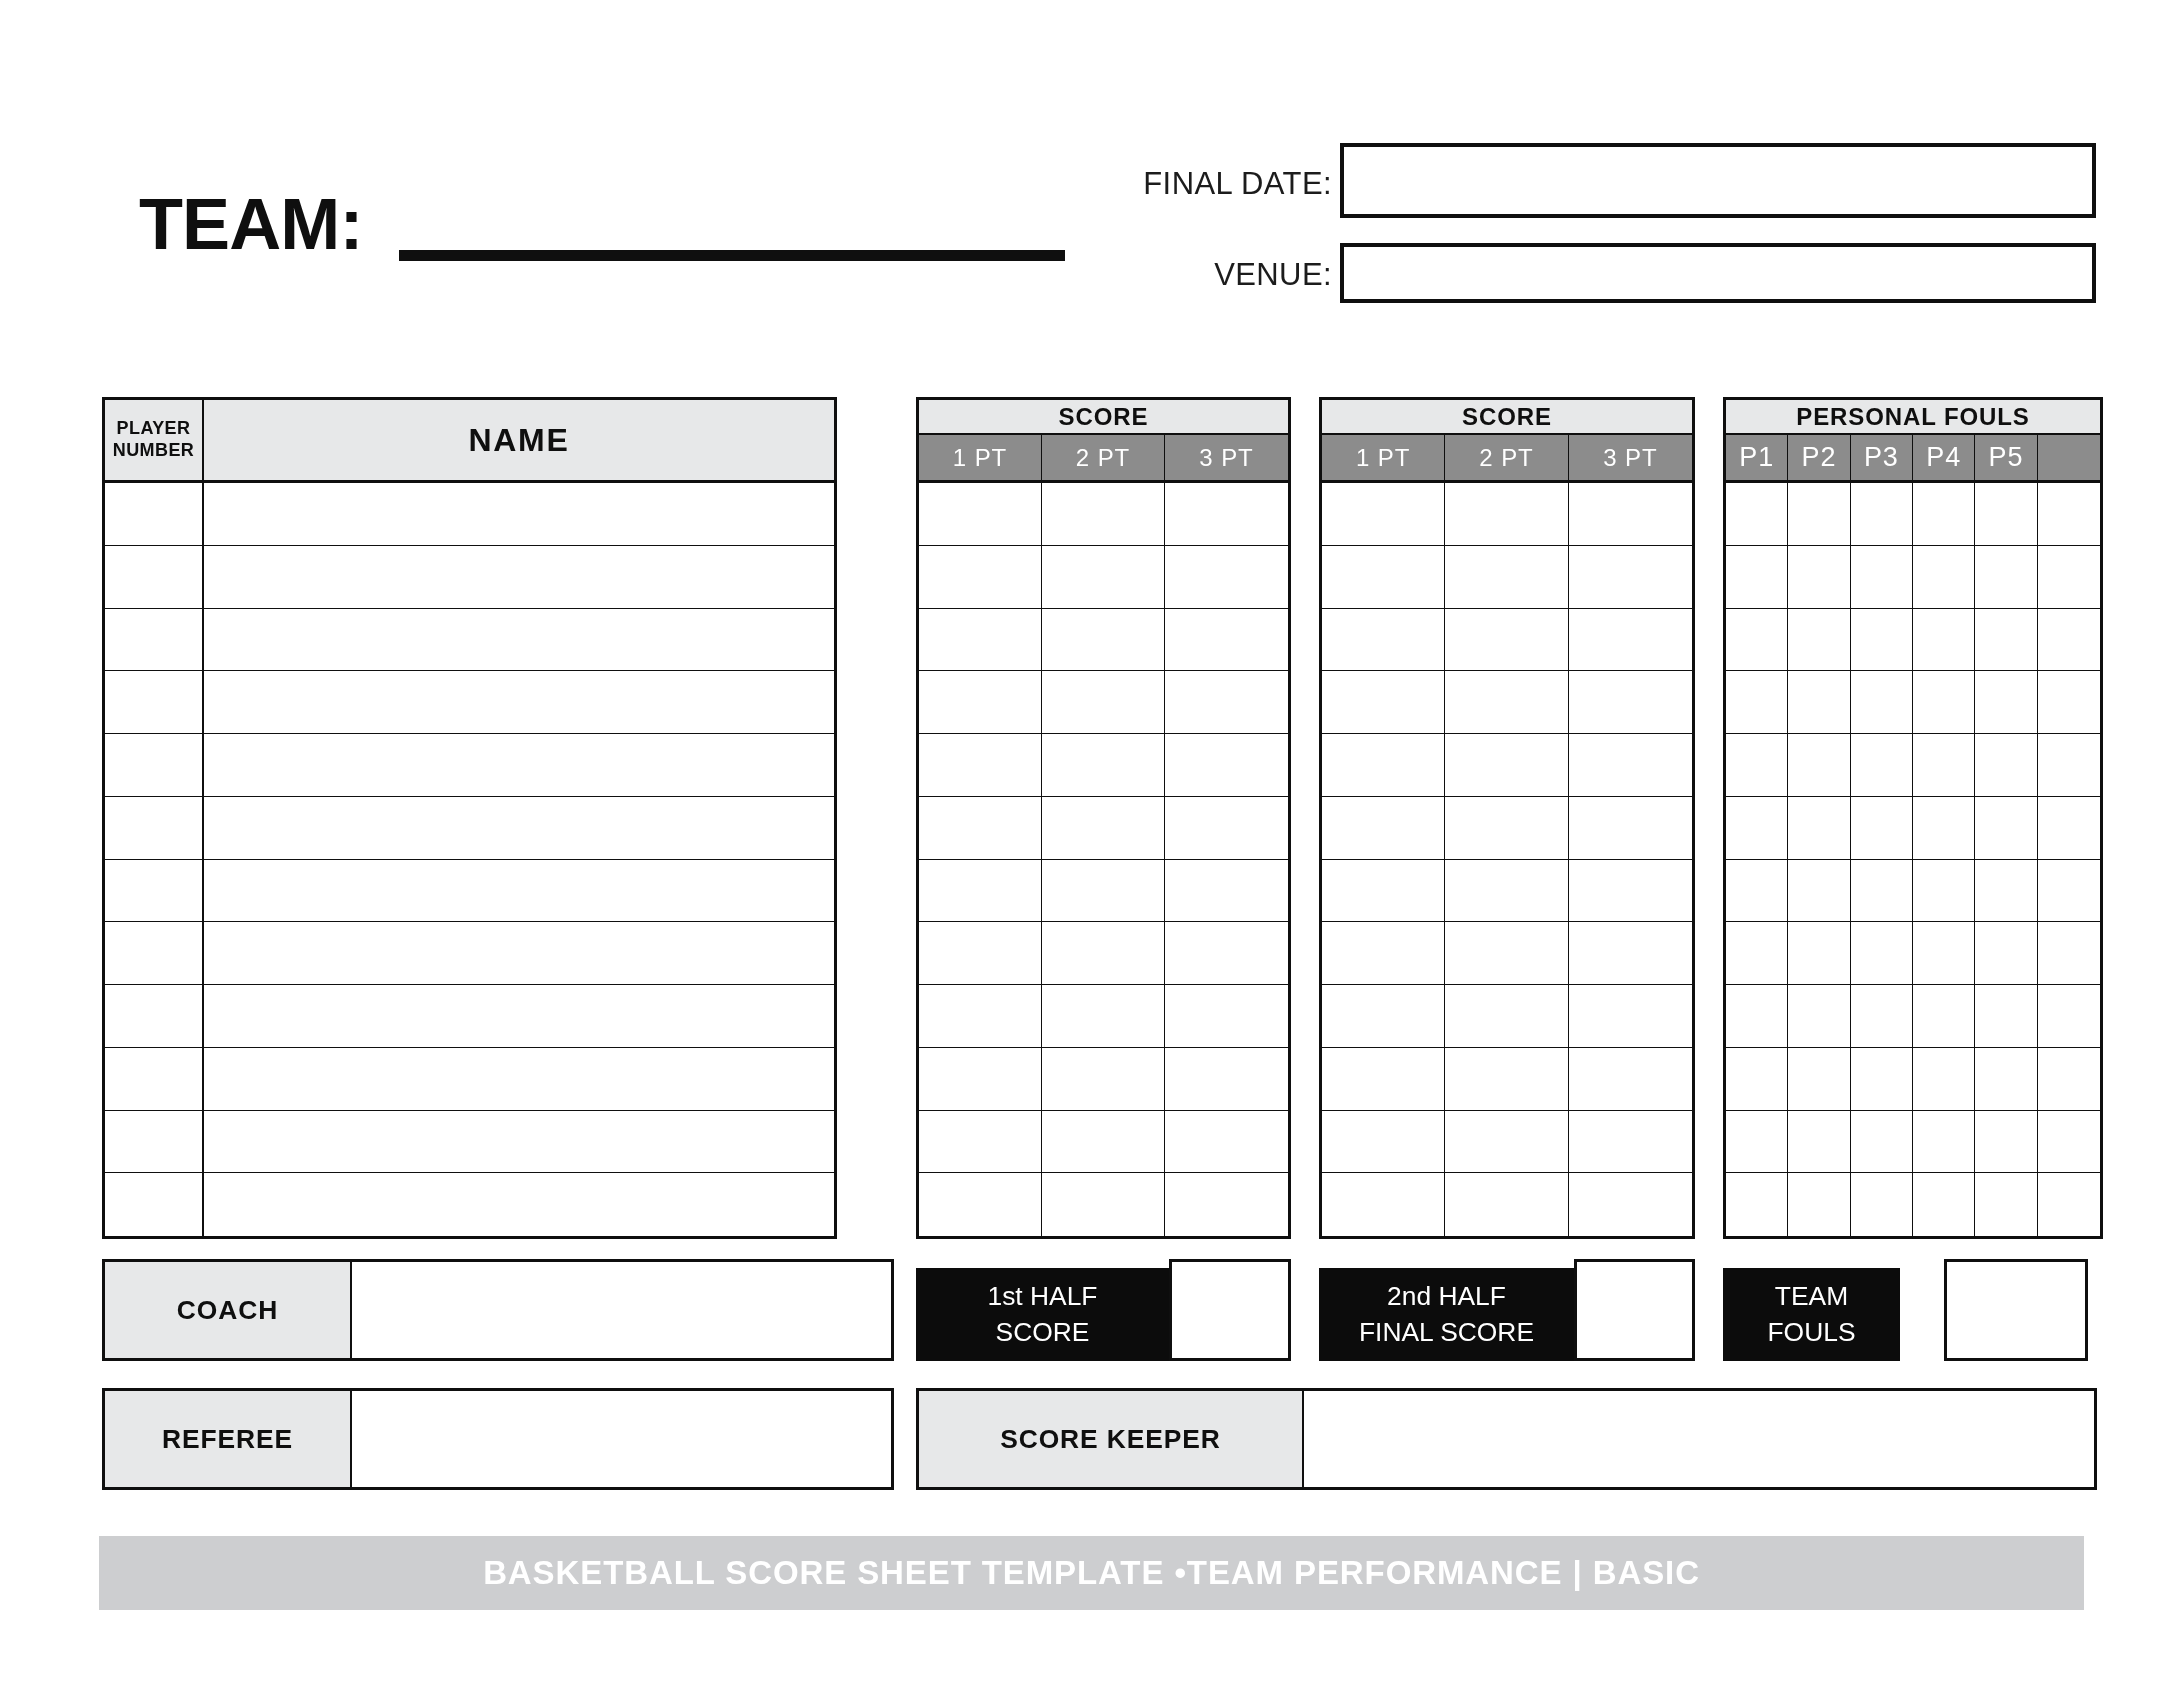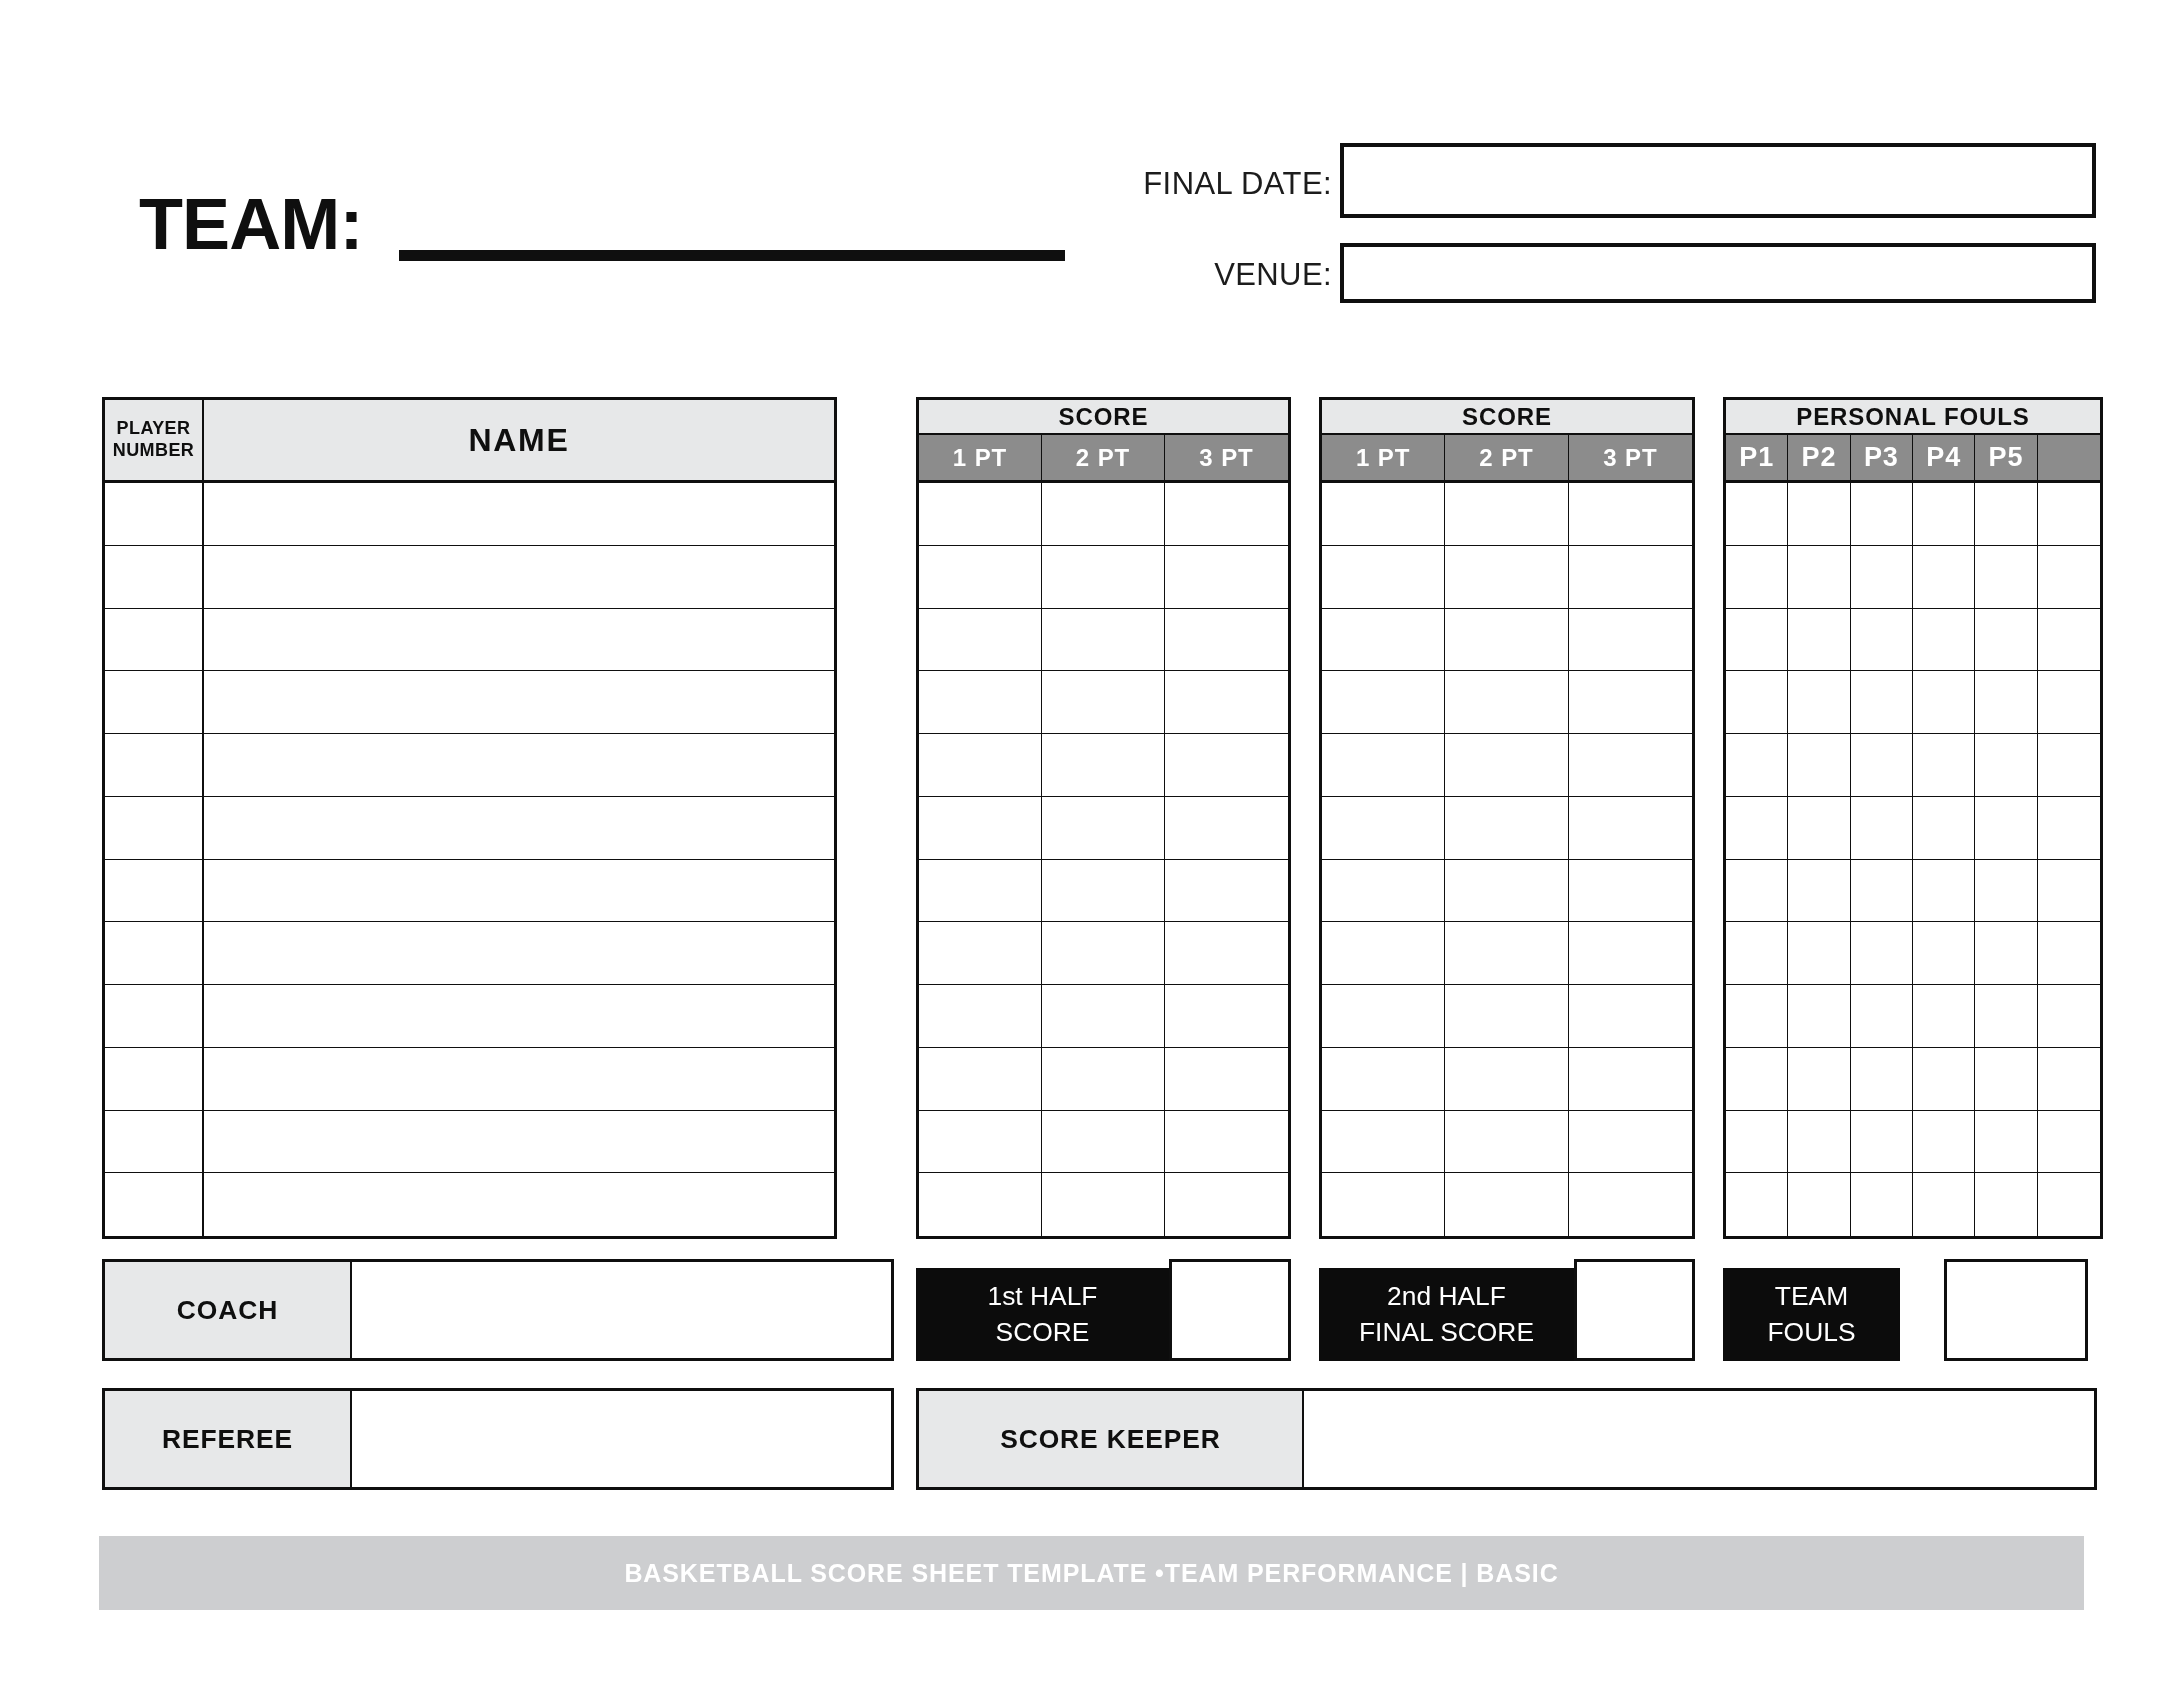--- a/index.html
+++ b/index.html
@@ -33,21 +33,21 @@
   .roster-row.r-last { border-bottom:none; }
   .roster-row .num { width:99px; border-right:2.6px solid #0f0f0f; box-sizing:border-box; }
   .roster-row .name { flex:1; }
 
   
   .score1 { left:916px; width:375px; }
   .score2 { left:1319px; width:376px; }
   .fouls  { left:1723px; width:380px; }
   .tbl-title { height:35px; border-bottom:2.6px solid #0f0f0f; box-sizing:border-box; font-size:24px; font-weight:700; letter-spacing:0.9px; background:#e7e8e9; }
   .tbl-cols { height:48px; border-bottom:3.4px solid #0f0f0f; box-sizing:border-box; background:#8c8c8c; display:grid; grid-auto-flow:column; grid-auto-columns:1fr; }
-  .col-head { color:#ffffff; font-weight:700; font-size:24px; letter-spacing:0.9px; border-right:1.7px solid #0f0f0f; box-sizing:border-box; display:flex; align-items:center; justify-content:center; }
+  .col-head { color:#ffffff; font-weight:400; font-size:24px; letter-spacing:0.9px; border-right:1.7px solid #0f0f0f; box-sizing:border-box; display:flex; align-items:center; justify-content:center; }
   .fouls .col-head { font-size:27px; }
   .col-head.c-last { border-right:none; }
   .grid-body { flex:1; display:grid; grid-auto-rows:1fr; }
   .grid-cell { border-right:1.7px solid #0f0f0f; border-bottom:1.7px solid #0f0f0f; box-sizing:border-box; background:#fff; }
   .grid-cell.c-last { border-right:none; }
   .grid-cell.r-last { border-bottom:none; }
 
   
   .label-row { box-sizing:border-box; border:3.4px solid #0f0f0f; display:flex; background:#fff; top:1259px; height:102px; }
   .label-cell { background:#e7e8e9; border-right:2.6px solid #0f0f0f; box-sizing:border-box; font-weight:700; font-size:26.4px; letter-spacing:0.9px; display:flex; align-items:center; justify-content:center; }
@@ -62,21 +62,21 @@
   .sum2 { left:1319px; width:376px; } .sum2 .sum-black { flex:0 0 255px; }
   .sum3 { left:1723px; width:365px;gap:44px; } .sum3 .sum-black { flex:0 0 177px; }
 
   
   .referee-row { left:102px; width:792px; top:1388px; height:102px; }
   .referee-row .label-cell { width:247px; }
   .keeper-row { left:916px; width:1181px; top:1388px; height:102px;gap:48px; }
   .keeper-row .label-cell { width:385px; }
 
   
-  .footer-bar { left:99px; top:1536px; width:1985px; height:74px; background:#cdced0; color:#ffffff; font-weight:700; font-size:25px; letter-spacing:0.9px; }
+  .footer-bar { left:99px; top:1536px; width:1985px; height:74px; background:#cdced0; color:#ffffff; font-weight:700; font-size:33px; letter-spacing:0.9px; }
 </style>
 </head>
 <body>
 
 <div class="sheet">
 
   <div class="abs team-title">TEAM:</div>
   <div class="abs team-underline"></div>
 
   <div class="abs meta-label gd">FINAL DATE:</div>

